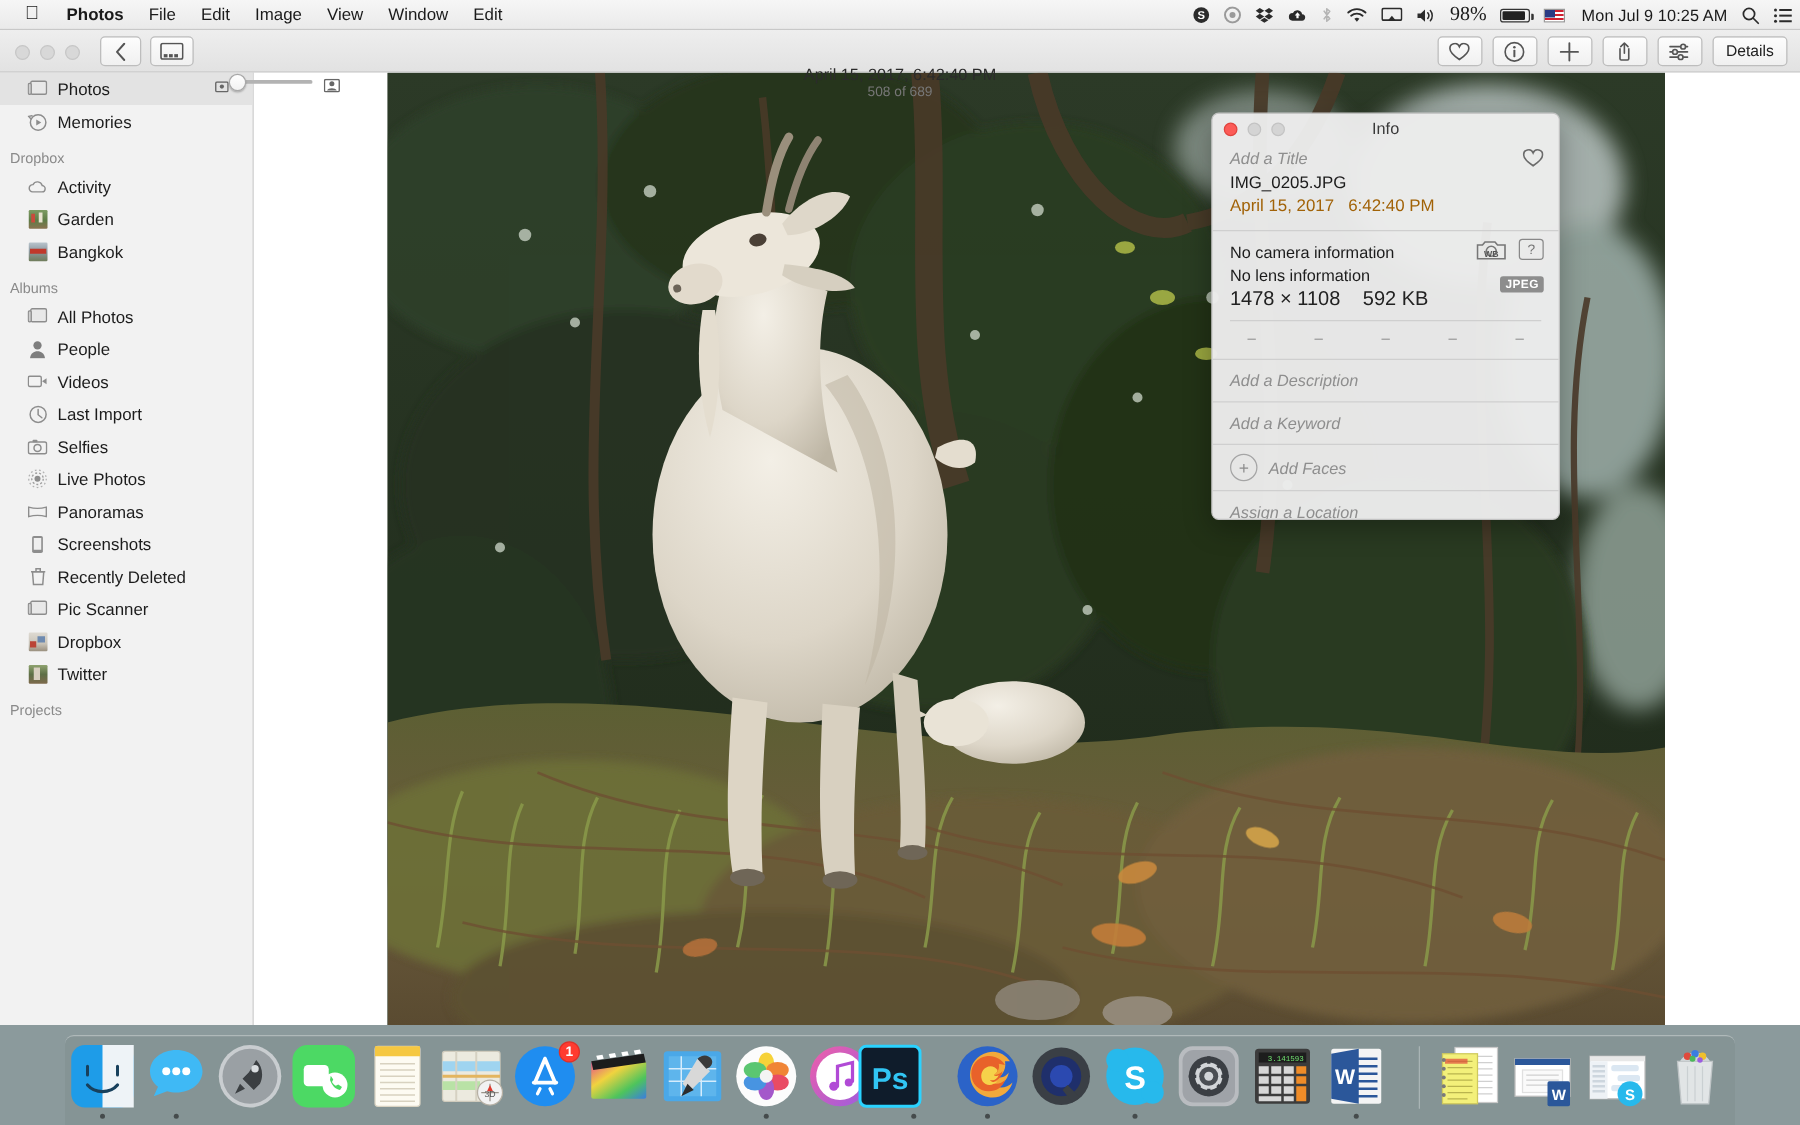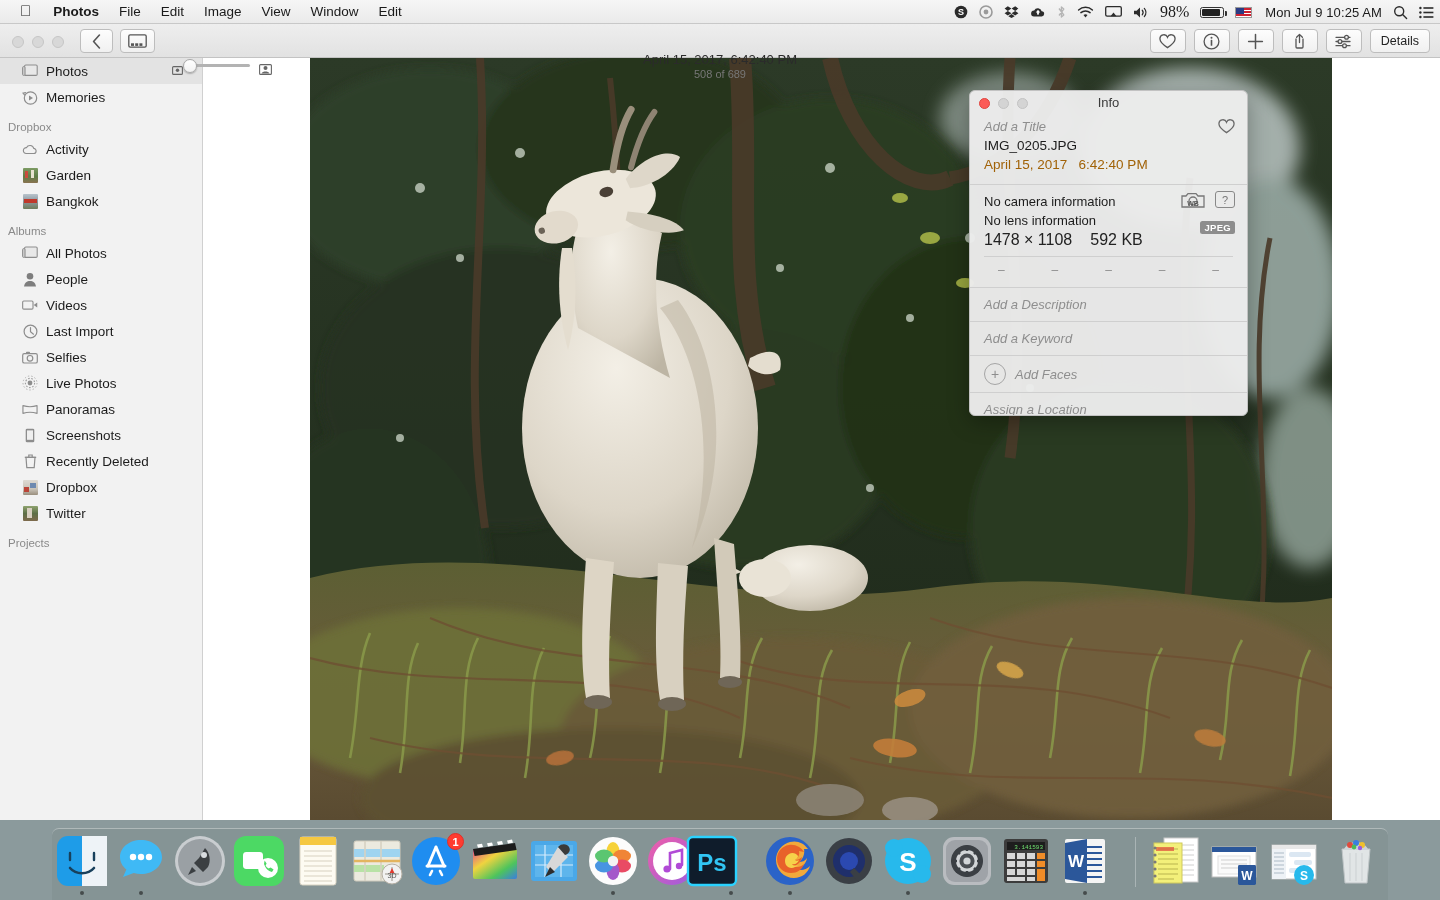--- a/index.html
+++ b/index.html
@@ -503,20 +503,29 @@
   <div class="sb-row">
     <span class="sb-ico">
       <svg width="13" height="15" viewBox="0 0 13 15">
           <path d="M2 3.4h9l-.8 10.2H2.8z" fill="none" stroke="#8d8d8d" stroke-width="1.2"></path>
           <path d="M0.8 3.4h11.4M4.8 1h3.4v2.4H4.8z" fill="none" stroke="#8d8d8d" stroke-width="1.2"></path>
         </svg>
     </span>
     <span>Recently Deleted</span>
   </div>
 
+  <div class="sb-row">
+    <span class="sb-ico">
+      <svg width="16" height="14" viewBox="0 0 16 14">
+          <rect x="2.6" y="1" width="12.6" height="10.4" rx="1.2" fill="#e8e8e8" stroke="#8d8d8d" stroke-width="1.1"></rect>
+          <rect x="0.6" y="2.6" width="2.4" height="8.8" rx="1" fill="#cfcfcf" stroke="#8d8d8d" stroke-width="1"></rect>
+        </svg>
+    </span>
+    <span>Pic Scanner</span>
+  </div>
 
   <div class="sb-row">
     <span class="sb-ico">
       <span class="thumb-ico" style="background:linear-gradient(to bottom,#dedad2 0%,#c9c3b8 60%,#9a8f7e 100%)">
         <span style="position:absolute;left:1px;top:7px;width:5px;height:5px;background:#bb4437"></span>
         <span style="position:absolute;left:7px;top:3px;width:6px;height:5px;background:#6e8ab0"></span>
       </span>
     </span>
     <span>Dropbox</span>
   </div>

